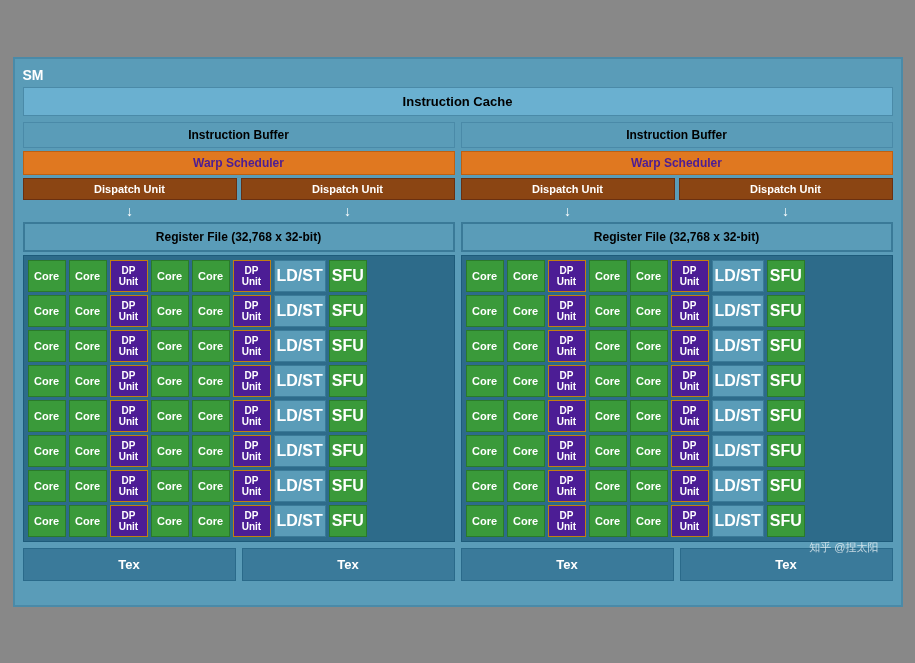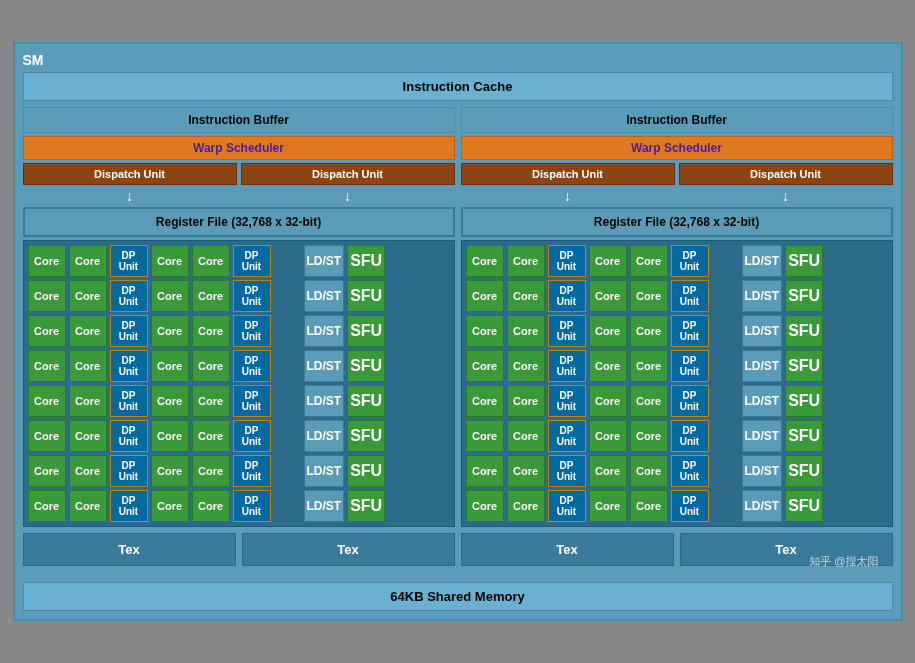--- a/index.html
+++ b/index.html
@@ -117,47 +117,46 @@
       padding: 6px 2px;
       font-size: 11px;
       font-weight: bold;
       color: #fff;
       min-width: 38px;
       display: flex;
       align-items: center;
       justify-content: center;
     }
     .dp-unit-cell {
-      background: #0369a1;
+      background: #4c1d95;
       border: 1px solid #c08010;
       text-align: center;
       padding: 3px 2px;
       font-size: 10px;
       font-weight: bold;
       color: #fff;
       min-width: 38px;
       display: flex;
       flex-direction: column;
       align-items: center;
       justify-content: center;
       line-height: 1.1;
     }
     .ldst-cell {
       background: #5a9cb8;
       border: 1px solid #3a7a98;
       text-align: right;
       padding: 6px 2px;
-      font-size: 12px;
+      font-size: 16px;
       font-weight: bold;
       color: #fff;
       min-width: 38px;
       display: flex;
       align-items: center;
       justify-content: center;
-      margin-left: 30px;
     }
     .sfu-cell {
       background: #3a9a3a;
       border: 1px solid #2a7a2a;
       text-align: center;
       padding: 6px 2px;
       font-size: 16px;
       font-weight: bold;
       color: #fff;
       min-width: 38px;
@@ -428,16 +427,15 @@
   </div>
 
 
   <div class="tex-row">
     <div class="tex-cell">Tex</div>
     <div class="tex-cell">Tex</div>
     <div class="tex-cell">Tex</div>
     <div class="tex-cell">Tex</div>
   </div>
 
-  <div class="shared-memory">64KB Shared Memory</div>
 
   <div class="watermark">知乎 @捏太阳</div>
 </div>
 
 </body></html>

